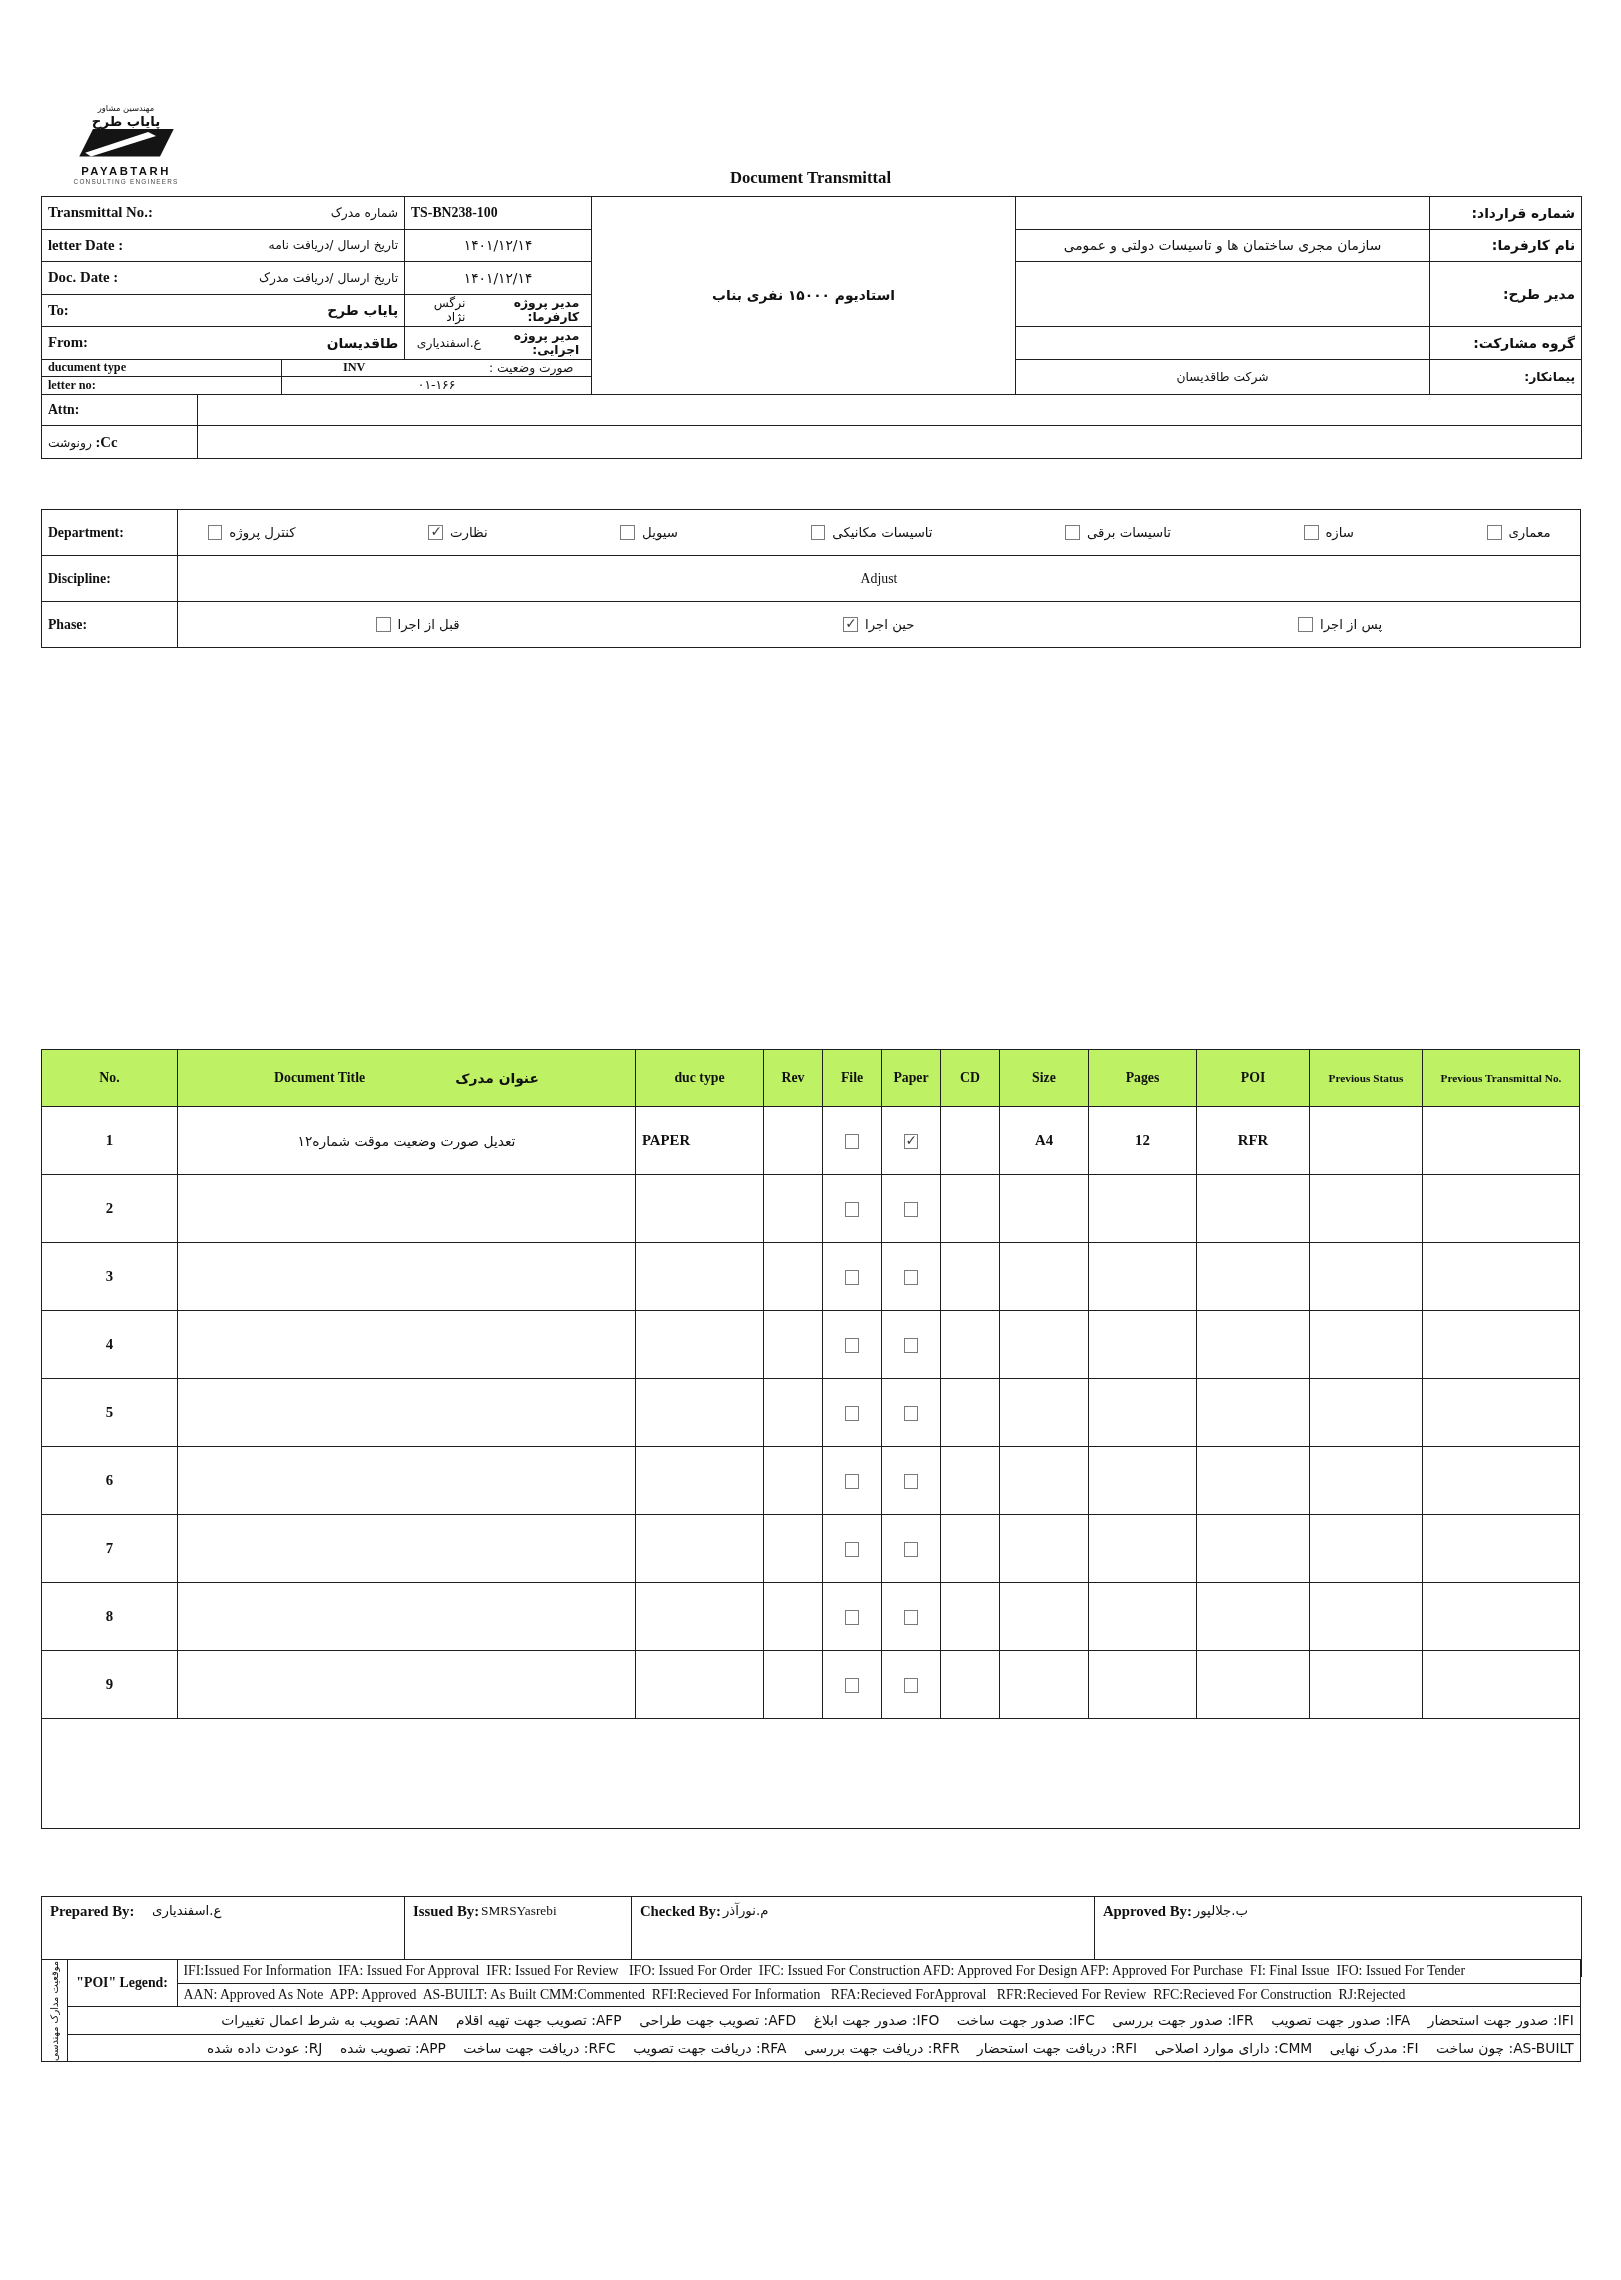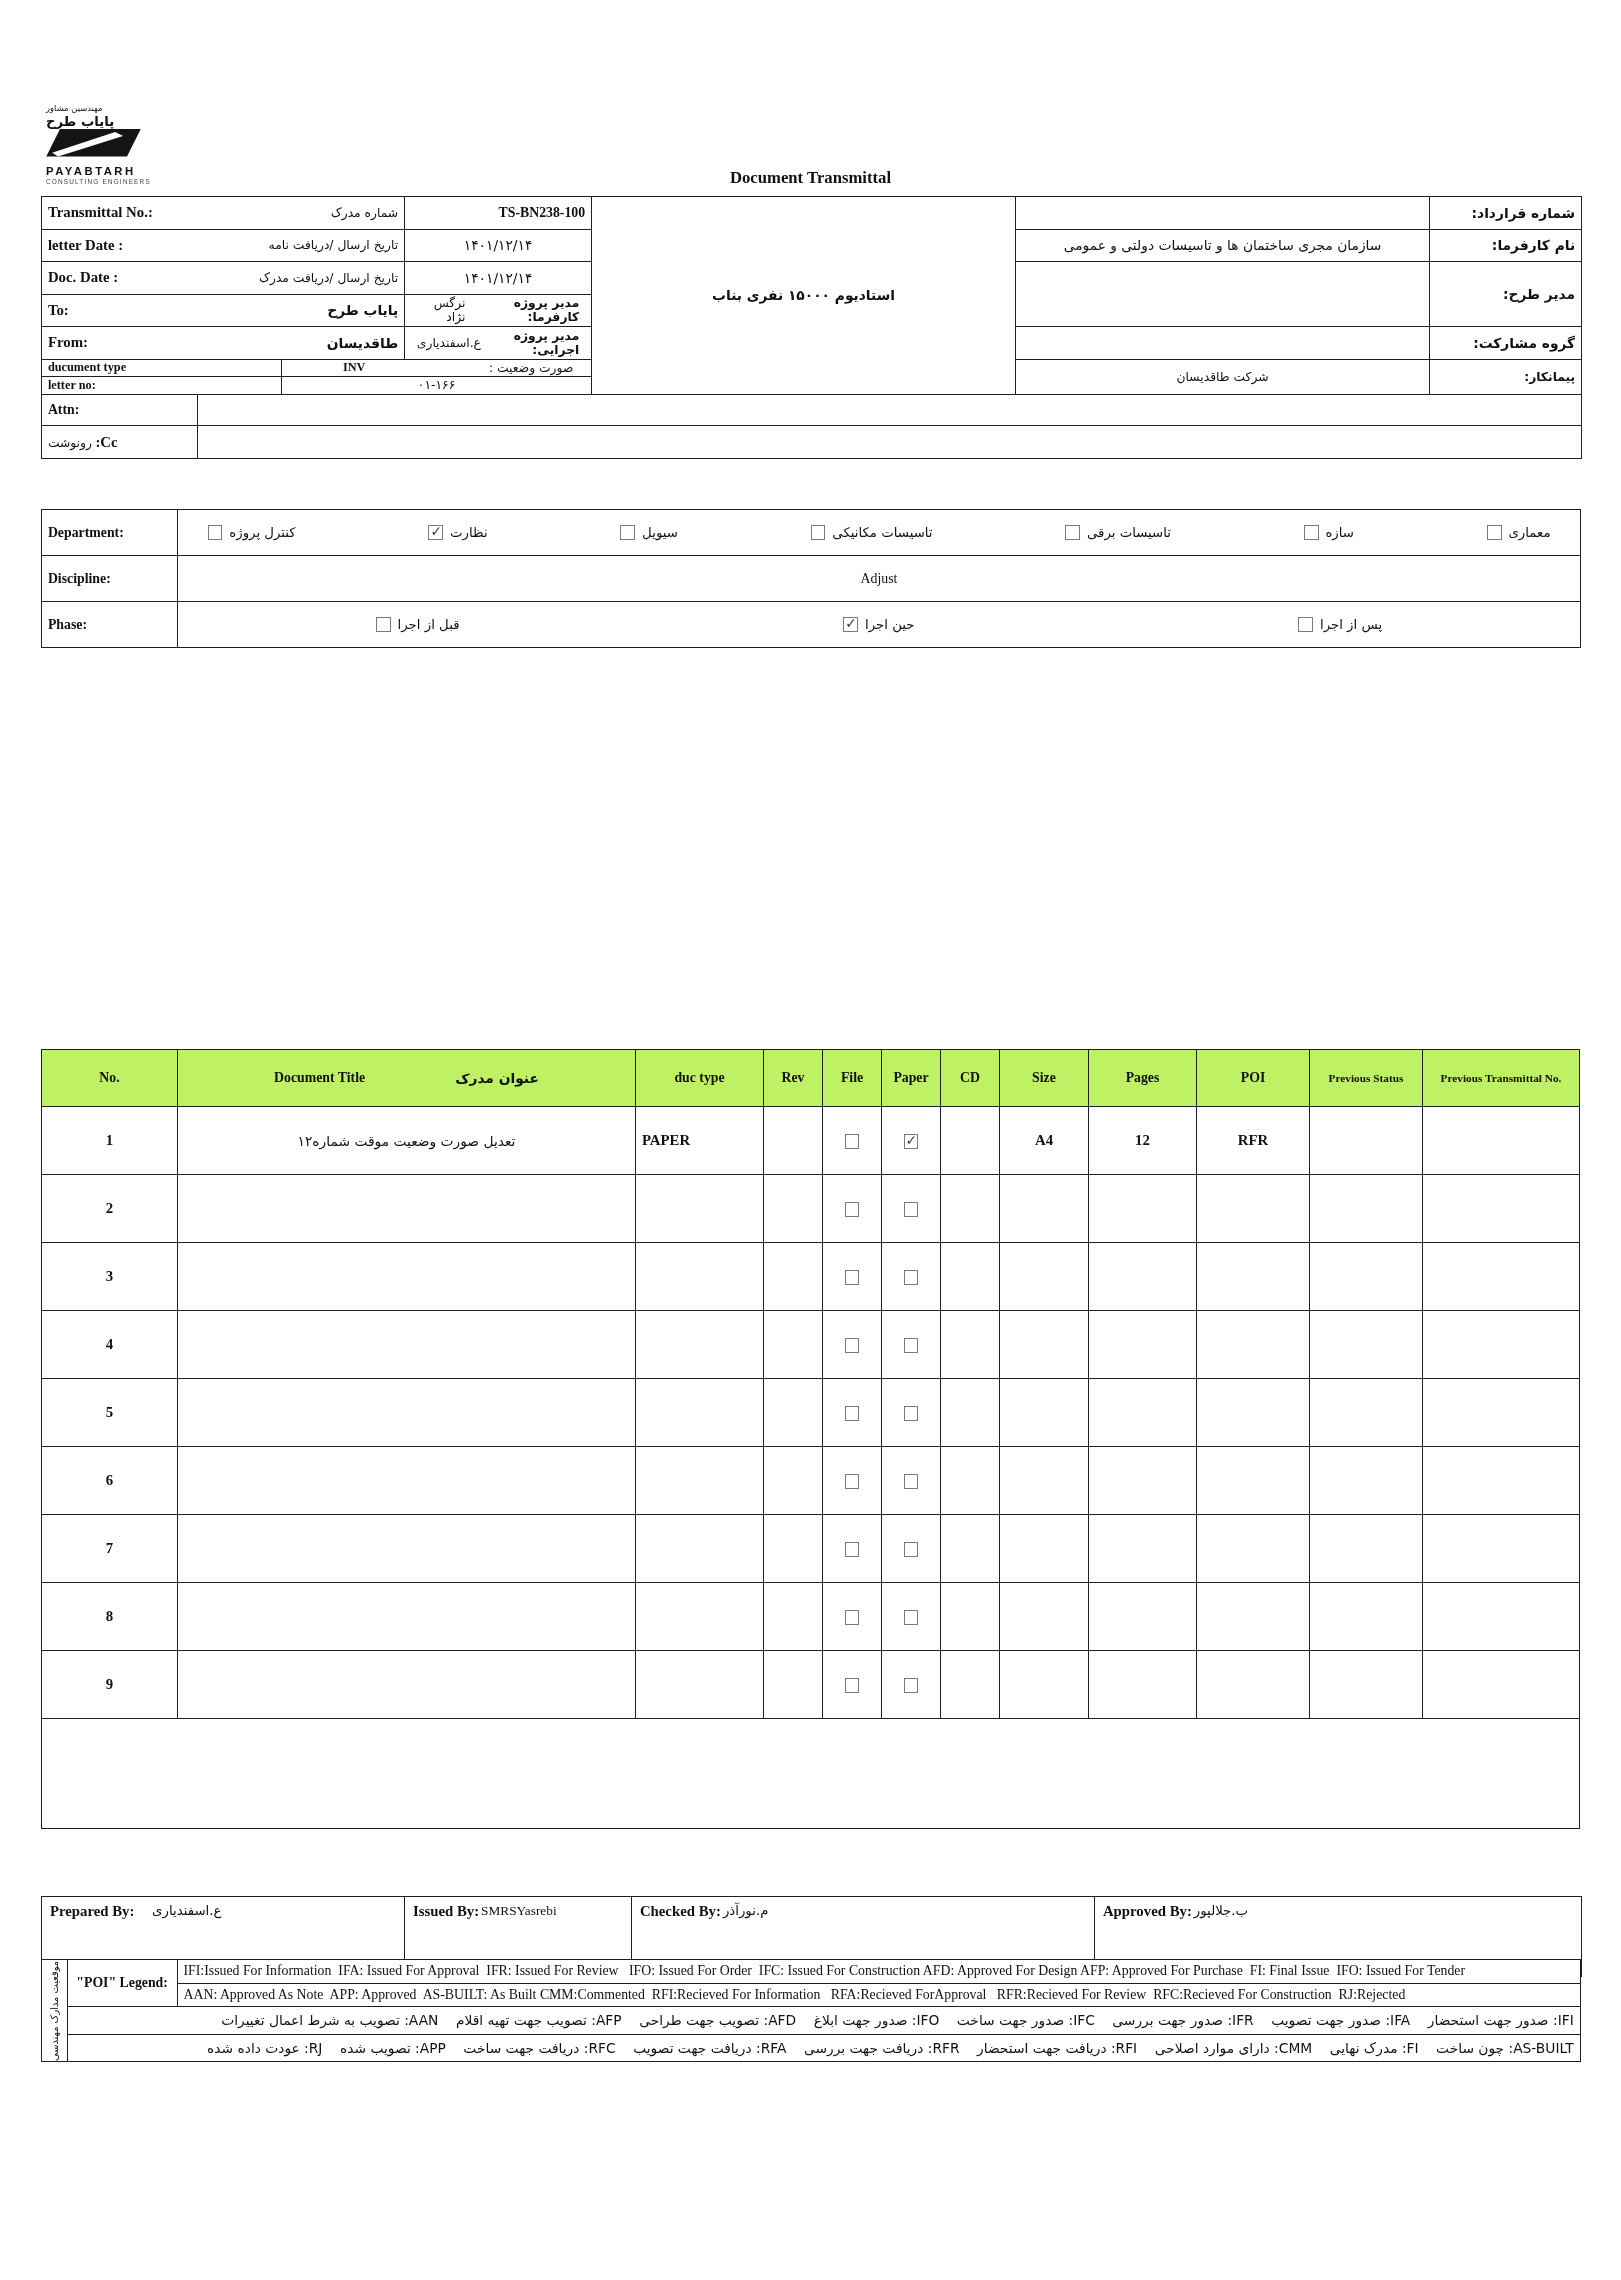--- a/index.html
+++ b/index.html
@@ -5,38 +5,38 @@
   * { margin:0; padding:0; box-sizing:border-box; }
   html,body { background:#ffffff; }
   body {
     width:1621px; height:2280px; position:relative;
     font-family:"Liberation Serif","DejaVu Sans",serif;
     color:#111;
   }
   .fa { font-family:"DejaVu Sans","Liberation Serif",sans-serif; }
 
   
-  .brand { position:absolute; left:46px; top:104px; width:128px; line-height:1.15; }
+  .brand { position:absolute; left:62px; top:104px; width:128px; text-align:center; line-height:1.15; }
   .brand-fa-small { font-size:8.4px; }
   .brand-fa-name { font-size:13.3px; font-weight:bold; }
   .brand-en { font-size:11.3px; font-weight:bold; letter-spacing:2.5px; font-family:"Liberation Sans",sans-serif; }
   .brand-sub { font-size:6.4px; letter-spacing:1.2px; color:#444; font-family:"Liberation Sans",sans-serif; }
   .doc-title { position:absolute; top:136px; left:0; width:1621px; text-align:center; font-size:16.7px; font-weight:bold;margin-top:32px; }
 
   
   table.tbl { position:absolute; left:41px; width:1539px; border-collapse:collapse; table-layout:fixed; background:#fff; }
   .tbl td, .tbl th { border:1.6px solid #1f1f1f; padding:1px 5.9px; font-size:13.8px; vertical-align:middle; overflow:hidden; }
 
   .flexlr { display:flex; justify-content:space-between; align-items:center; gap:5.9px; }
   .flexrl { display:flex; direction:rtl; justify-content:space-between; align-items:center; gap:5.9px; padding:0 5.9px; }
   .en-lbl { font-weight:bold; font-size:14.8px; white-space:nowrap; }
   .en-lbl.sm { font-size:12.8px; }
   .fa-sm { font-size:12.3px; }
   .fa-lbl { direction:rtl; text-align:right; font-weight:bold; font-size:13.3px; }
-  .val { text-align:right; font-weight:bold; font-size:14.8px; }
+  .val { text-align:left; font-weight:bold; font-size:14.8px; }
   .val-n { text-align:center; font-size:13.8px; }
   .val-sm { text-align:center; font-size:12.3px; }
   .project { text-align:center; font-weight:bold; font-size:14.8px; }
   .bold { font-weight:bold; }
   .cc-cell { direction:rtl; text-align:left; }
 
   
   .top-table { top:196px; }
   .top-table tr { height:32.5px; }
   .top-table tr.thin { height:17.7px; }

